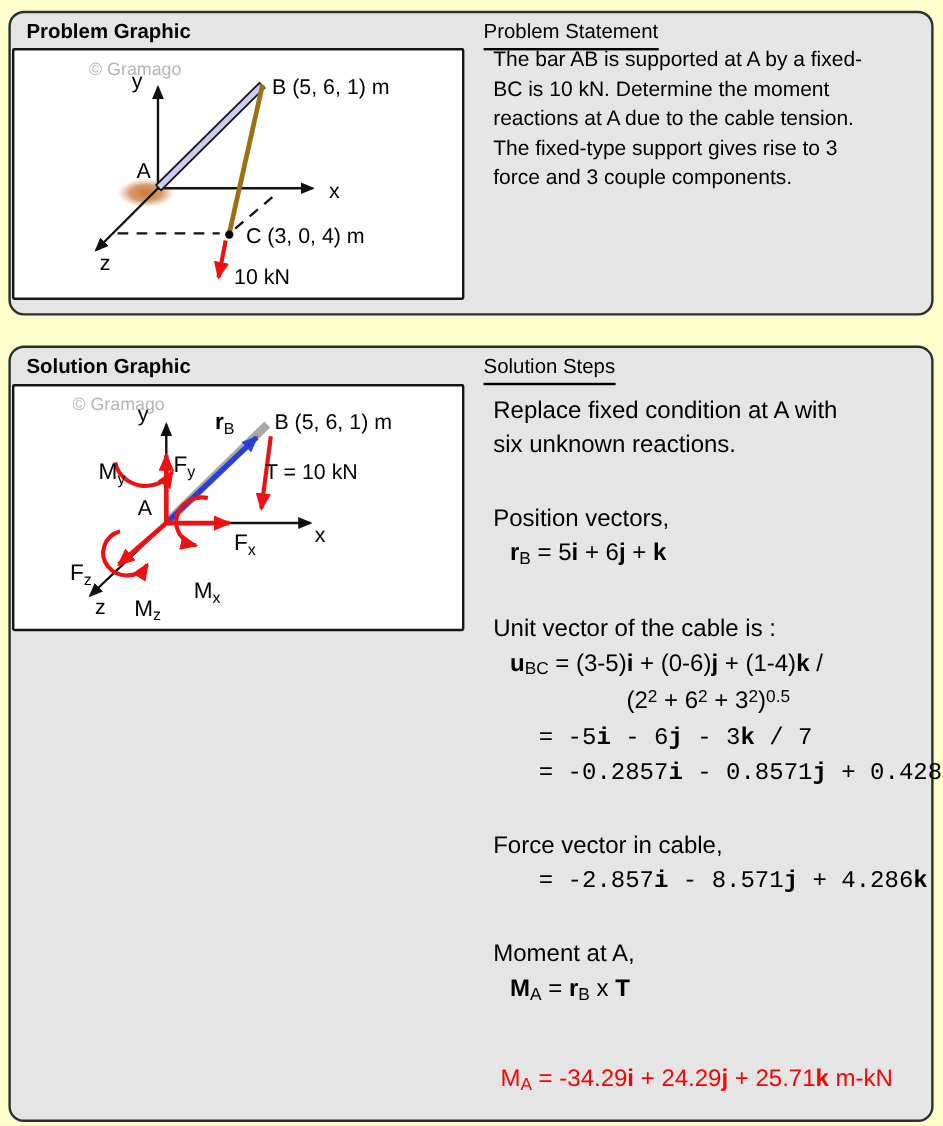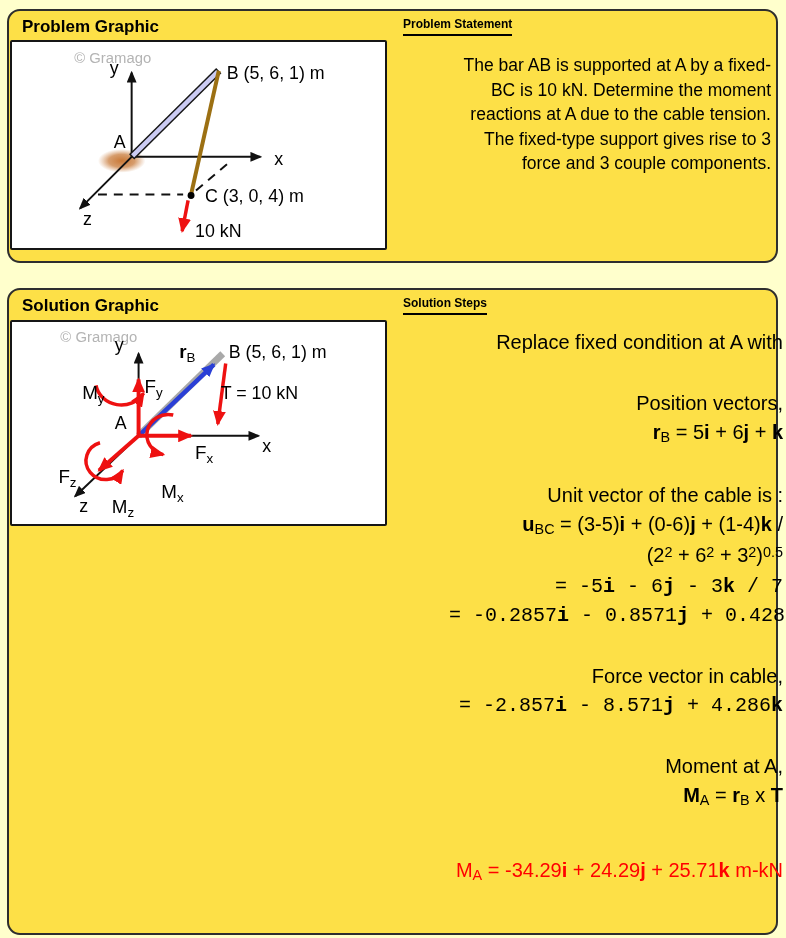--- a/index.html
+++ b/index.html
@@ -7,46 +7,45 @@
     width:786px; height:938px;
     background:#FFFFCC;
     font-family:"Liberation Sans", sans-serif;
     color:#000;
     position:relative;
     overflow:hidden;
   }
   .stage { position:absolute; left:0; top:0; width:786px; height:938px; }
   .panel {
     position:absolute;
-    background:#fde047;
+    background:#e5e5e5;
     border:2px solid #2E2E2E;
     border-radius:13px;
-    text-align:right;
   }
   #panel-problem { left:7px; top:9px;  width:767px; height:250px; }
   #panel-solution{ left:7px; top:288px; width:767px; height:643px; }
   .panel-title {
     position:absolute; left:13px; top:6px;
     font-size:17px; font-weight:bold; white-space:nowrap;
   }
   .column-title {
     position:absolute; left:394px; top:6px;
-    font-size:12px; font-weight:bold; white-space:nowrap;
+    font-size:17px; font-weight:normal; white-space:nowrap;
     border-bottom:2px solid #000; padding-bottom:3px;
   }
   .whitebox {
     position:absolute;
     background:#FFFFFF;
     border:2px solid #161616;
     border-radius:2px;
   }
   #box-problem  { left:1px; top:29px; width:373px; height:206px; }
   #box-solution { left:1px; top:30px; width:373px; height:202px; }
   .stmt {
-    position:absolute; left:402px; top:42px; width:360px;
+    position:absolute; left:402px; top:26px; width:360px;
     font-size:17.5px; line-height:24.5px;
   }
   .steps {
     position:absolute; left:402px; top:38px; width:372px;
     font-size:20px;
   }
   .step-block { margin:0 0 32px 0; }
   .step-block:last-child { margin-bottom:0;margin-top:44px; }
   .step-line { line-height:29px; white-space:pre; }
   .indent-1 { padding-left:14px; }
@@ -198,20 +197,21 @@
 
         <text class="vlbl" x="100" y="193"><tspan>M</tspan><tspan class="subts" dy="4">z</tspan></text>
       </svg>
     </div>
 
     <div class="column-title">Solution Steps</div>
 
     <div class="steps">
         <div class="step-block">
           <div class="step-line indent-0"><span>Replace fixed condition at A with</span></div>
+          <div class="step-line indent-0"><span>six unknown reactions.</span></div>
         </div>
         <div class="step-block">
           <div class="step-line indent-0"><span>Position vectors,</span></div>
           <div class="step-line indent-1"><span class="bold">r</span><span class="sub">B</span><span> = 5</span><span class="bold">i</span><span> + 6</span><span class="bold">j</span><span> + </span><span class="bold">k</span></div>
         </div>
         <div class="step-block">
           <div class="step-line indent-0"><span>Unit vector of the cable is :</span></div>
           <div class="step-line indent-1"><span class="bold">u</span><span class="sub">BC</span><span> = (3-5)</span><span class="bold">i</span><span> + (0-6)</span><span class="bold">j</span><span> + (1-4)</span><span class="bold">k</span><span> /</span></div>
           <div class="step-line indent-3"><span>(2</span><span class="sup">2</span><span> + 6</span><span class="sup">2</span><span> + 3</span><span class="sup">2</span><span>)</span><span class="sup">0.5</span></div>
           <div class="step-line indent-2"><span>= -5</span><span class="bold">i</span><span> - 6</span><span class="bold">j</span><span> - 3</span><span class="bold">k</span><span> / 7</span></div>

